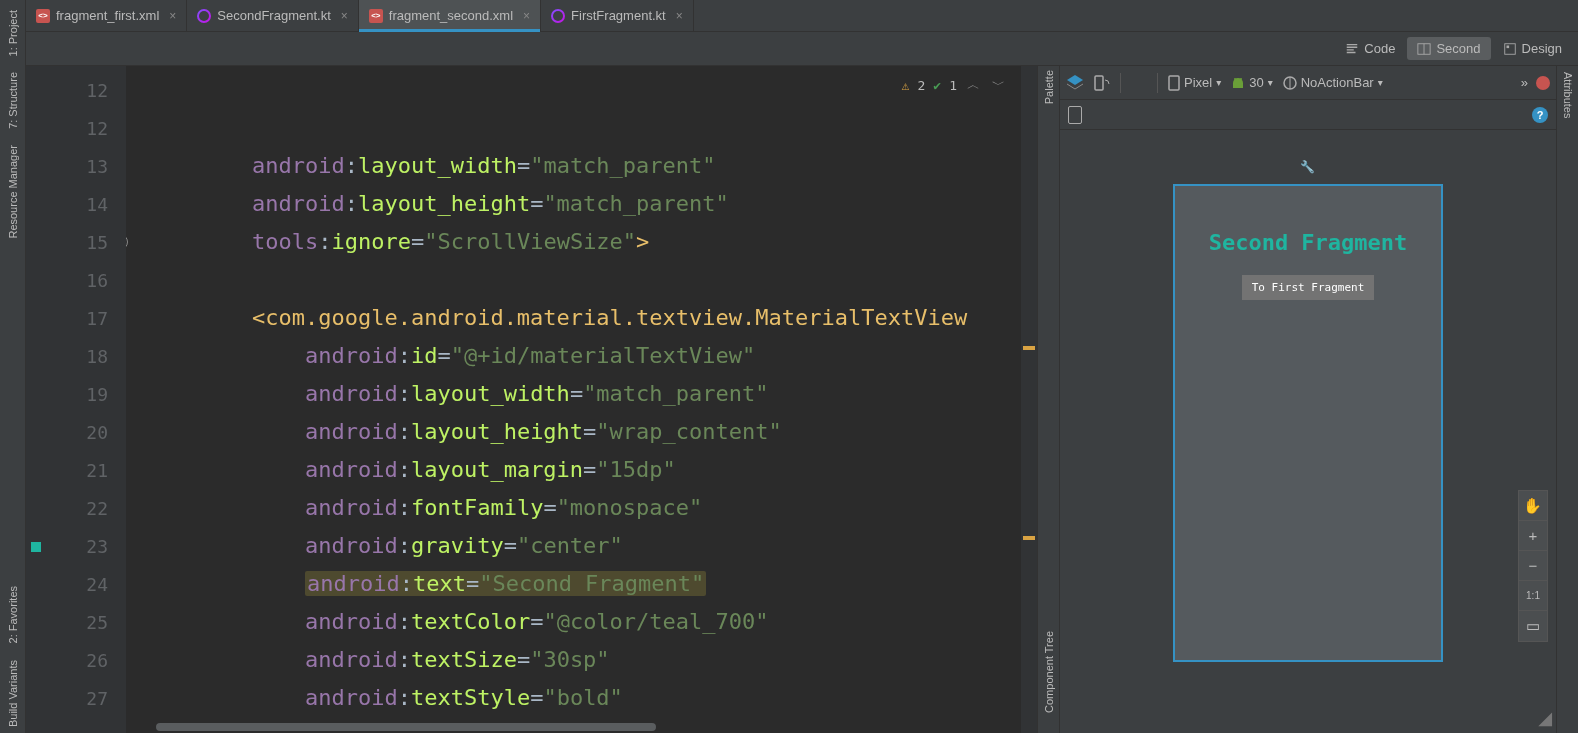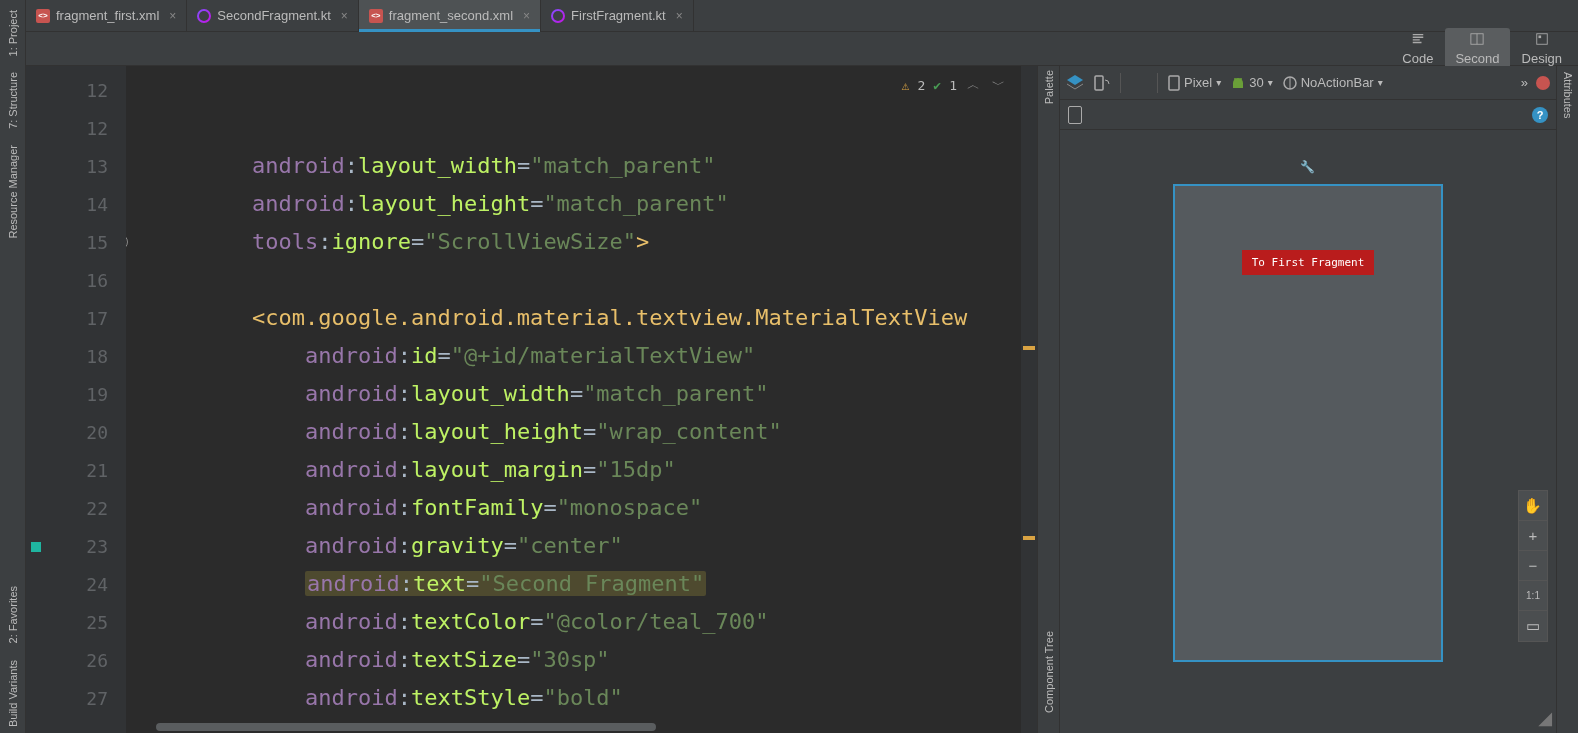--- a/index.html
+++ b/index.html
@@ -53,21 +53,21 @@
 
 .view-mode-bar {
   height:34px; background:#3c3f41;
   display:flex; justify-content:flex-end; align-items:center;
   padding-right:6px; gap:2px;
   border-bottom:1px solid #323232;
 }
 .view-mode-btn {
   display:flex; align-items:center; gap:5px;
   padding:4px 10px; color:#bbb; font-size:13px;
-  border-radius:3px; cursor:pointer;flex-direction:column;
+  border-radius:3px; cursor:pointer;
 }
 .view-mode-btn.active { background:#5a5d5f; }
 .vm-icon { width:14px; height:14px; }
 
 .content-row { flex:1; display:flex; min-height:0; }
 
 .editor-pane { flex:1; display:flex; position:relative; min-width:0; background:#2b2b2b; }
 .gutter {
   width:100px; background:#313335;
   display:flex;
@@ -134,21 +134,21 @@
 .canvas-wrap { flex:1; position:relative; background:#3c3f41; overflow:hidden; }
 .tool-handle { position:absolute; top:30px; left:50%; transform:translateX(-50%); color:#888; font-size:12px; }
 .device-frame {
   position:absolute; top:54px; left:50%; transform:translateX(-50%);
   width:270px; height:478px; border:2px solid #3592c4;
   background:#555a5e;
   display:flex; flex-direction:column; align-items:center;
   padding-top:44px;
 }
 .frag-title { color:#1fb5a0; font-family:Consolas,monospace; font-weight:bold; font-size:22px; }
-.frag-btn { margin-top:20px; background:#b91c1c; color:#fff; font-family:Consolas,monospace; font-size:11px; padding:6px 10px; }
+.frag-btn { margin-top:20px; background:#737373; color:#fff; font-family:Consolas,monospace; font-size:11px; padding:6px 10px; }
 .resize-grip { position:absolute; right:4px; bottom:4px; color:#777; font-size:18px; }
 
 .zoom-ctrl { position:absolute; right:8px; top:360px; display:flex; flex-direction:column; background:#4b4e50; border:1px solid #555; }
 .zoom-ctrl div { width:28px; height:30px; display:flex; align-items:center; justify-content:center; color:#bbb; font-size:15px; cursor:pointer; border-bottom:1px solid #555; }
 .zoom-ctrl div:last-child { border-bottom:none; }
 
 .attr-strip { width:22px; background:#3c3f41; border-left:1px solid #323232; display:flex; justify-content:center; padding-top:6px; }
 .attr-label { writing-mode:vertical-rl; font-size:11px; color:#bbb; }
 
 .status-bar {
@@ -356,20 +356,21 @@
                 <span class="err-dot"></span>
               </div>
             </div>
             <div class="preview-subbar">
               <span class="device-icon"></span>
               <span class="help-icon">?</span>
             </div>
             <div class="canvas-wrap">
               <div class="tool-handle">🔧</div>
               <div class="device-frame">
+                <div class="frag-title">Second Fragment</div>
                 <div class="frag-btn">To First Fragment</div>
               </div>
               <div class="zoom-ctrl">
                 <div>✋</div>
                 <div>+</div>
                 <div>−</div>
                 <div style="font-size:10px">1:1</div>
                 <div>▭</div>
               </div>
               <div class="resize-grip">◢</div>

